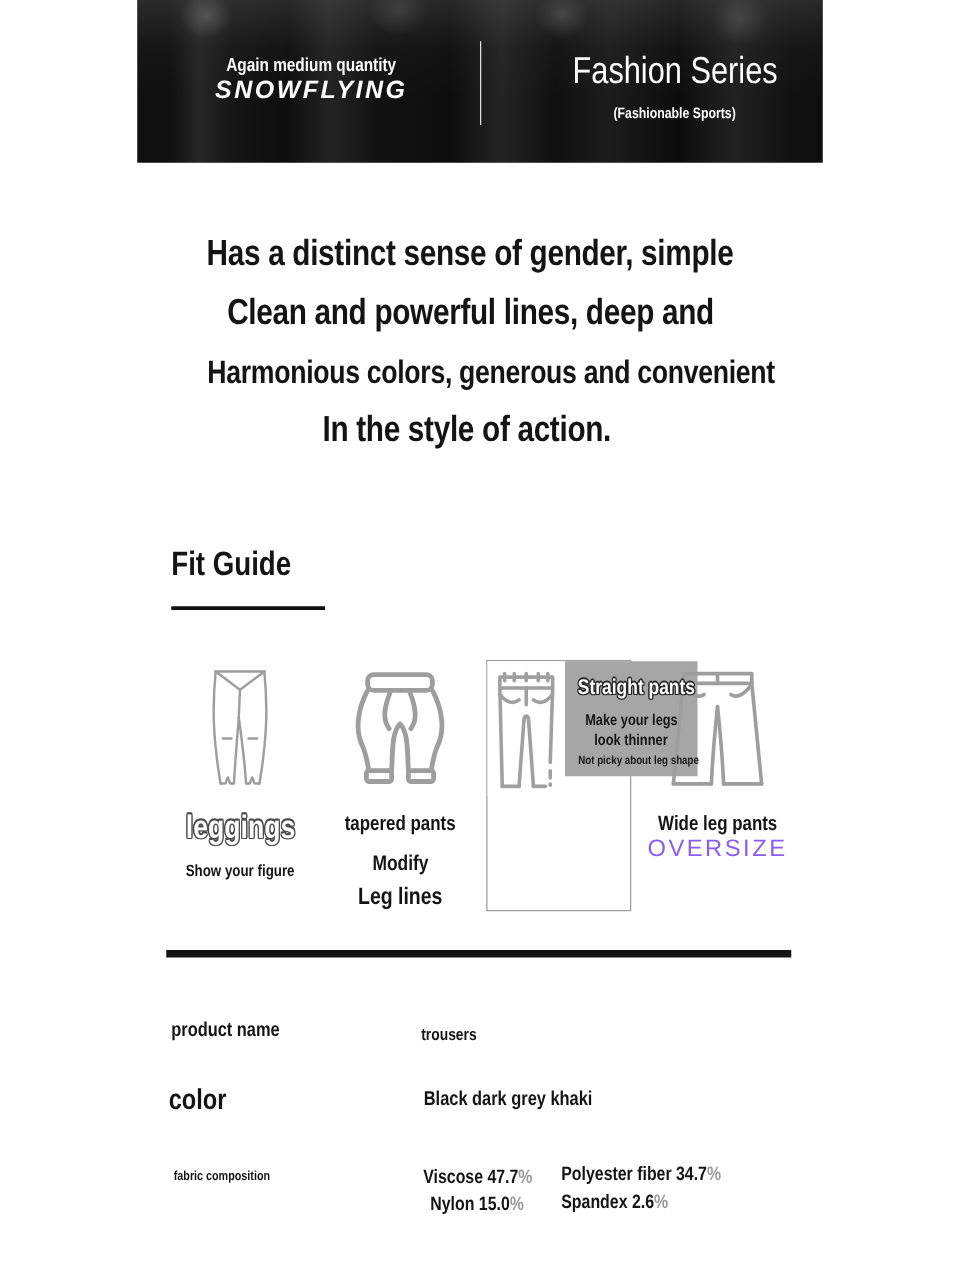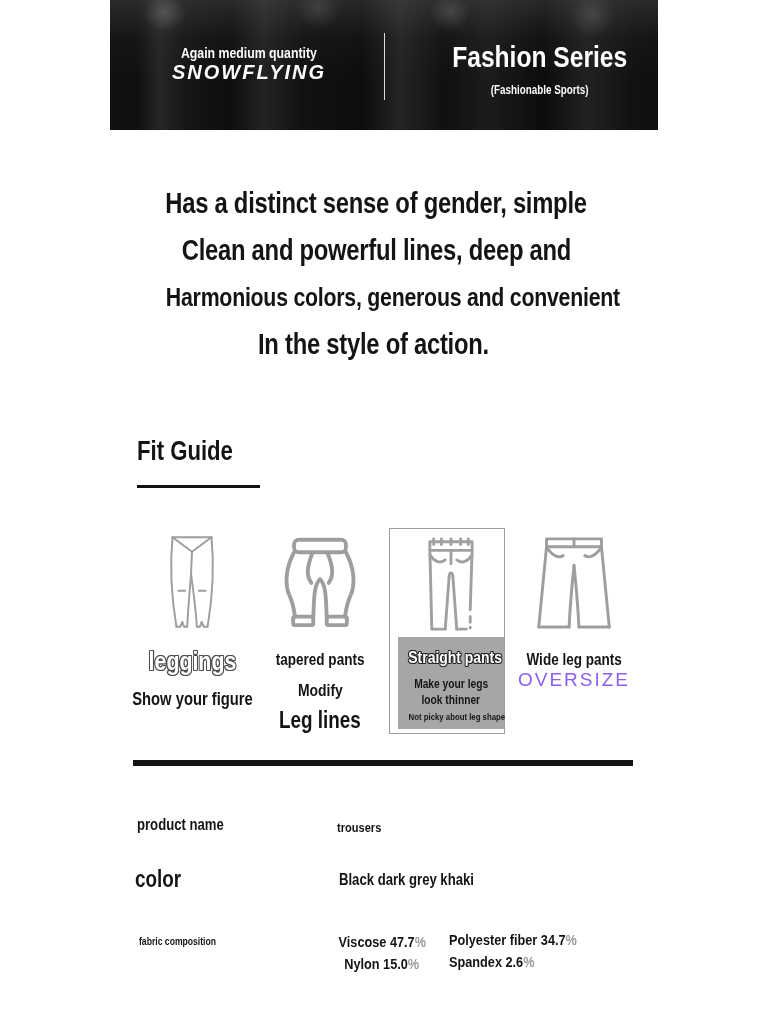--- a/index.html
+++ b/index.html
@@ -16,45 +16,45 @@
       radial-gradient(ellipse 34px 30px at 38% 6%, rgba(150,150,150,.22), transparent 70%),
       radial-gradient(ellipse 30px 28px at 62% 9%, rgba(170,170,170,.25), transparent 70%),
       radial-gradient(ellipse 32px 30px at 88% 12%, rgba(150,150,150,.22), transparent 70%),
       linear-gradient(180deg, rgba(110,110,110,.28) 0%, rgba(60,60,60,.12) 30%, rgba(0,0,0,0) 60%),
       linear-gradient(90deg,#101010 0%,#101010 5%,#262626 9%,#151515 14%,#0e0e0e 22%,#232323 28%,#121212 35%,#0d0d0d 46%,#242424 53%,#101010 61%,#1c1c1c 69%,#0c0c0c 79%,#212121 87%,#121212 95%,#0f0f0f 100%);}
   .banner-left{position:absolute;left:48px;top:44px;width:182px;text-align:center;color:#fdfdfd;}
   .banner-tagline{font-size:15px;font-weight:bold;}
   .banner-brand{margin-top:0;font-size:20px;font-weight:bold;font-style:italic;letter-spacing:2px;}
   .banner-divider{position:absolute;left:274px;top:33px;width:1px;height:67px;background:rgba(255,255,255,.85);}
   .banner-right{position:absolute;left:322px;top:40px;width:216px;text-align:center;color:#fdfdfd;}
-  .banner-title{font-size:30px;font-weight:bold;}
+  .banner-title{font-size:30px;font-weight:normal;}
   .banner-subtitle{margin-top:9px;font-size:12px;font-weight:bold;}
 
   
   .intro{position:absolute;left:116px;top:180px;width:520px;text-align:center;}
   .intro .ln{height:47px;line-height:47px;font-weight:bold;letter-spacing:-.3px;}
   .ln1,.ln2,.ln4{font-size:29px;}
   .ln3{font-size:26px;}
   .ln4{text-align:center;padding-left:46px;}
 
   
   .fit-heading{position:absolute;left:137px;top:436px;font-size:27px;font-weight:bold;
     border-bottom:3px solid #111;padding:0 6px 18px 0;}
   .fit-row{position:absolute;left:133px;top:528px;width:500px;display:flex;justify-content:space-between;}
   .fit-col{width:118px;display:flex;flex-direction:column;align-items:center;text-align:center;}
   .icon-box{height:108px;display:flex;align-items:center;justify-content:center;}
   .style-name{font-size:16.5px;font-weight:bold;margin-top:14px;}
   .hollow{color:#fff;font-size:26px;font-weight:bold;margin-top:10px;
     text-shadow:-1.3px 0 #4c4c4c,1.3px 0 #4c4c4c,0 -1.3px #4c4c4c,0 1.3px #4c4c4c,
                 -1px -1px #4c4c4c,1px -1px #4c4c4c,-1px 1px #4c4c4c,1px 1px #4c4c4c;}
-  .style-tag{font-size:18px;font-weight:bold;margin-top:12px;}
+  .style-tag{font-size:13px;font-weight:bold;margin-top:12px;}
   .style-line1{font-size:17px;font-weight:bold;margin-top:12px;}
-  .style-line2{font-size:23px;font-weight:bold;margin-top:6px;text-decoration:underline;}
+  .style-line2{font-size:19px;font-weight:bold;margin-top:6px;text-decoration:underline;}
   .oversize{font-size:19px;color:#8b5cf6;letter-spacing:2px;}
-  .card{width:116px;border:1px solid #9c9c9c;box-sizing:border-box;display:flex;flex-direction:column;align-items:flex-end;}
+  .card{width:116px;border:1px solid #9c9c9c;box-sizing:border-box;display:flex;flex-direction:row;align-items:flex-start;}
   .card .icon-box{width:106px;background:#fff;}
   .card-body{width:106px;background:#a6a6a6;height:92px;text-align:center;}
   .card-name{color:#fff;font-size:17px;font-weight:bold;margin-top:11px;
     text-shadow:-1.2px 0 #272727,1.2px 0 #272727,0 -1.2px #272727,0 1.2px #272727,
                 -1px -1px #272727,1px -1px #272727,-1px 1px #272727,1px 1px #272727;}
   .card-line{font-size:12.5px;font-weight:bold;line-height:16px;color:#151515;}
   .card-lines{margin-top:8px;}
   .card-note{font-size:9.5px;font-weight:bold;margin-top:3px;color:#151515;}
 
   

